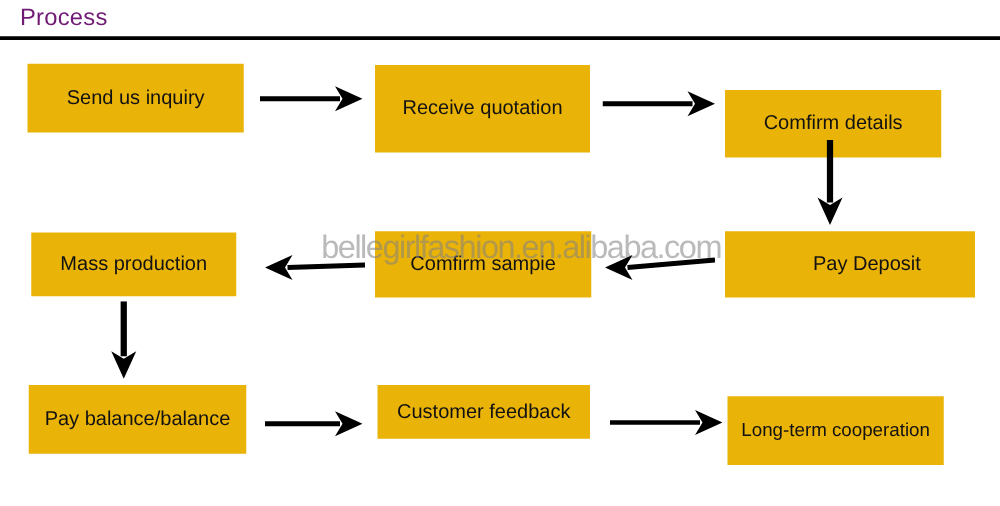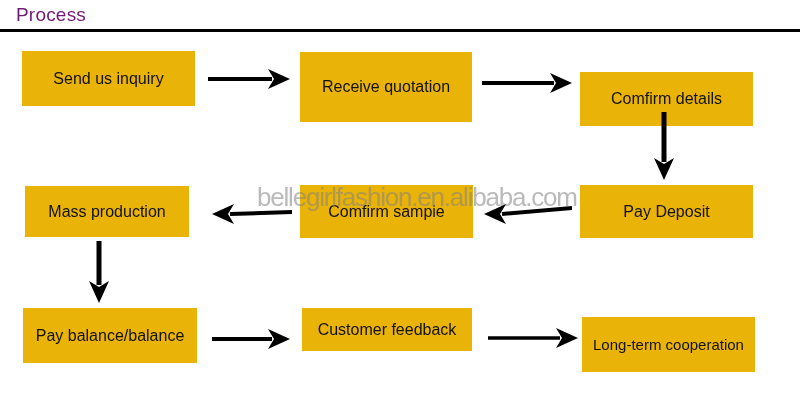--- a/index.html
+++ b/index.html
@@ -40,21 +40,21 @@
     justify-content: center;
     text-align: right;
     font-size: 16px;
     z-index: 1;
   }
   
   .step-1 { left: 22px;  top: 51px;  width: 173px; height: 55px; }
   .step-2 { left: 300px; top: 52px;  width: 172px; height: 70px; }
   .step-3 { left: 580px; top: 53px;  width: 173px; height: 54px; margin-top: 19px; }
   
-  .step-4 { left: 580px; top: 185px; width: 173px; height: 53px; }
+  .step-4 { left: 580px; top: 185px; width: 173px; height: 53px; padding-left: 27px; }
   .step-5 { left: 300px; top: 185px; width: 173px; height: 53px; }
   .step-6 { left: 25px;  top: 186px; width: 164px; height: 51px; }
   
   .step-7 { left: 23px;  top: 308px; width: 174px; height: 55px; }
   .step-8 { left: 302px; top: 308px; width: 170px; height: 43px; }
   .step-9 { left: 582px; top: 317px; width: 173px; height: 55px; font-size: 15px; }
 
   .arrow {
     position: absolute;
     z-index: 3;

